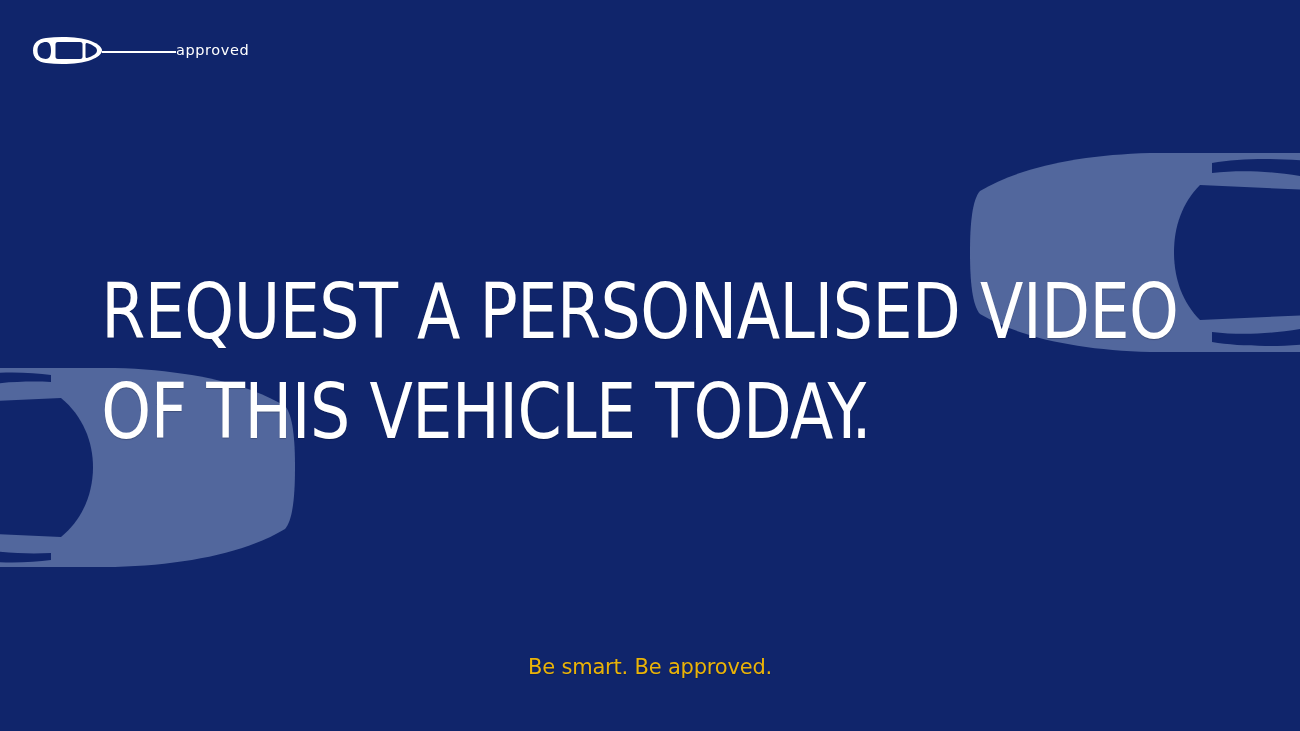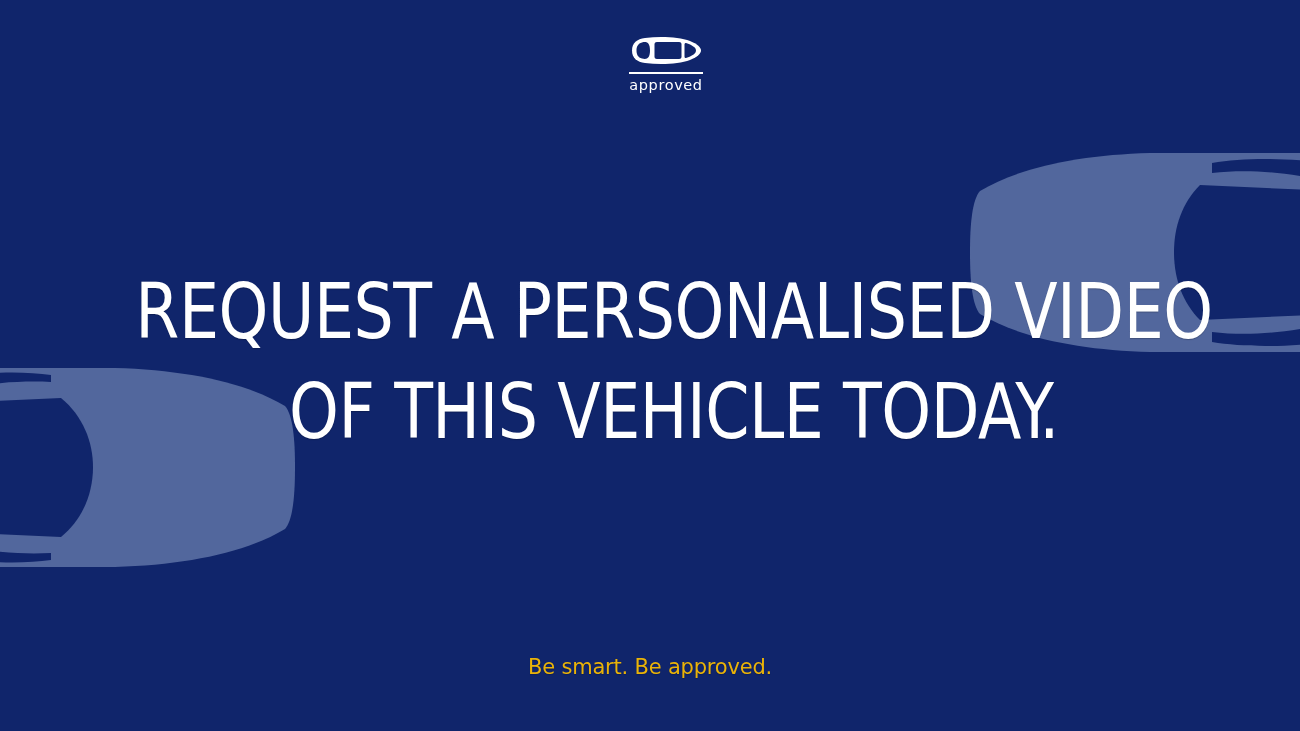--- a/index.html
+++ b/index.html
@@ -35,21 +35,21 @@
     height: 215px;
   }
 
   
   #brand-logo {
     position: absolute;
     left: 0;
     right: 0;
     top: 36px;
     display: flex;
-    flex-direction: column;
+    flex-direction: row;
     align-items: center;
     margin-left: 32px;
   }
   #brand-logo .logo-mark {
     width: 70px;
     height: 29px;
     display: block;
   }
   #brand-logo .logo-rule {
     width: 74px;
@@ -64,21 +64,21 @@
     font-family: "DejaVu Sans", sans-serif;
     line-height: 1.1;
   }
 
   
   #headline {
     position: absolute;
     left: 0;
     right: 0;
     top: 268px;
-    text-align: center;
+    text-align: left;
     color: #ffffff;
     padding-left: 48px;
   }
   #headline .hl-line {
     display: block;
     font-family: "DejaVu Sans Condensed", "Liberation Sans Narrow", "Liberation Sans", sans-serif;
     font-weight: 400;
     text-transform: uppercase;
     white-space: nowrap;
     text-shadow: 0 1px 1px rgba(0,0,0,0.22);

